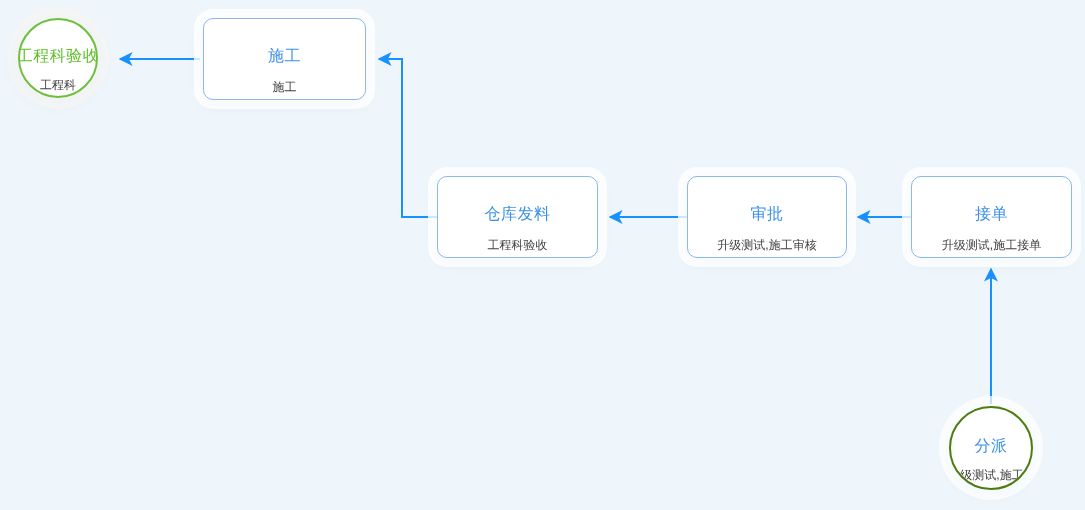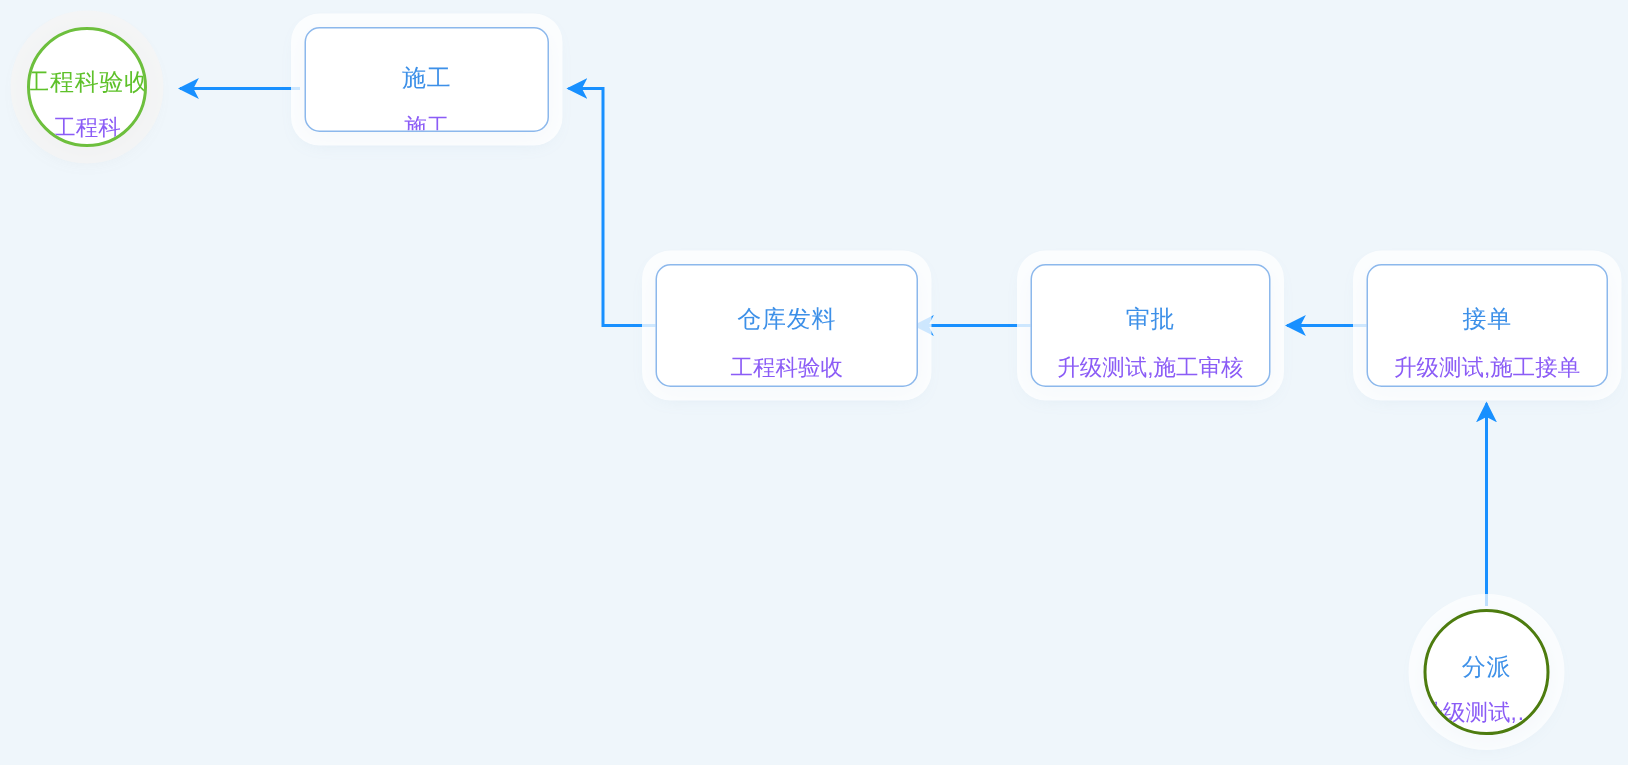--- a/index.html
+++ b/index.html
@@ -64,22 +64,22 @@
     line-height: 18px;
     letter-spacing: 0.5px;
     white-space: nowrap;
     margin-top: 25px;
   }
   .node.green .node-title {
     color: #5ec12a;
   }
   .node-sub {
     margin-top: 14px;
-    font-size: 15px;
-    color: #8b5cf6;
+    font-size: 12px;
+    color: #404040;
     line-height: 17px;
     white-space: nowrap;
     max-width: 100%;
     overflow: hidden;
     text-overflow: ellipsis;
     padding: 0 4px;
     box-sizing: border-box;
   }
   .node.circle .node-sub {
     margin-top: 12px;
@@ -108,26 +108,26 @@
         <path d="M 911 217 L 858 217" fill="none" stroke="#1890ff" stroke-width="2" stroke-linecap="butt" stroke-linejoin="miter" marker-end="url(#arrow)"></path>
         <path d="M 991 404 L 991 269" fill="none" stroke="#1890ff" stroke-width="2" stroke-linecap="butt" stroke-linejoin="miter" marker-end="url(#arrow)"></path>
       </g>
   </svg>
 
   <div class="node circle green" style="left:18px; top:18px; width:80px; height:80px;">
     <div class="node-title">工程科验收</div>
     <div class="node-sub">工程科</div>
   </div>
 
-  <div class="node rect" style="left:203px; top:18px; width:163px; height:70px;">
+  <div class="node rect" style="left:203px; top:18px; width:163px; height:82px;">
     <div class="node-title">施工</div>
     <div class="node-sub">施工</div>
   </div>
 
-  <div class="node rect" style="left:437px; top:176px; width:175px; height:82px;">
+  <div class="node rect" style="left:437px; top:176px; width:161px; height:82px;">
     <div class="node-title">仓库发料</div>
     <div class="node-sub">工程科验收</div>
   </div>
 
   <div class="node rect" style="left:911px; top:176px; width:161px; height:82px;">
     <div class="node-title">接单</div>
     <div class="node-sub">升级测试,施工接单</div>
   </div>
 
   <div class="node rect" style="left:687px; top:176px; width:160px; height:82px;">

